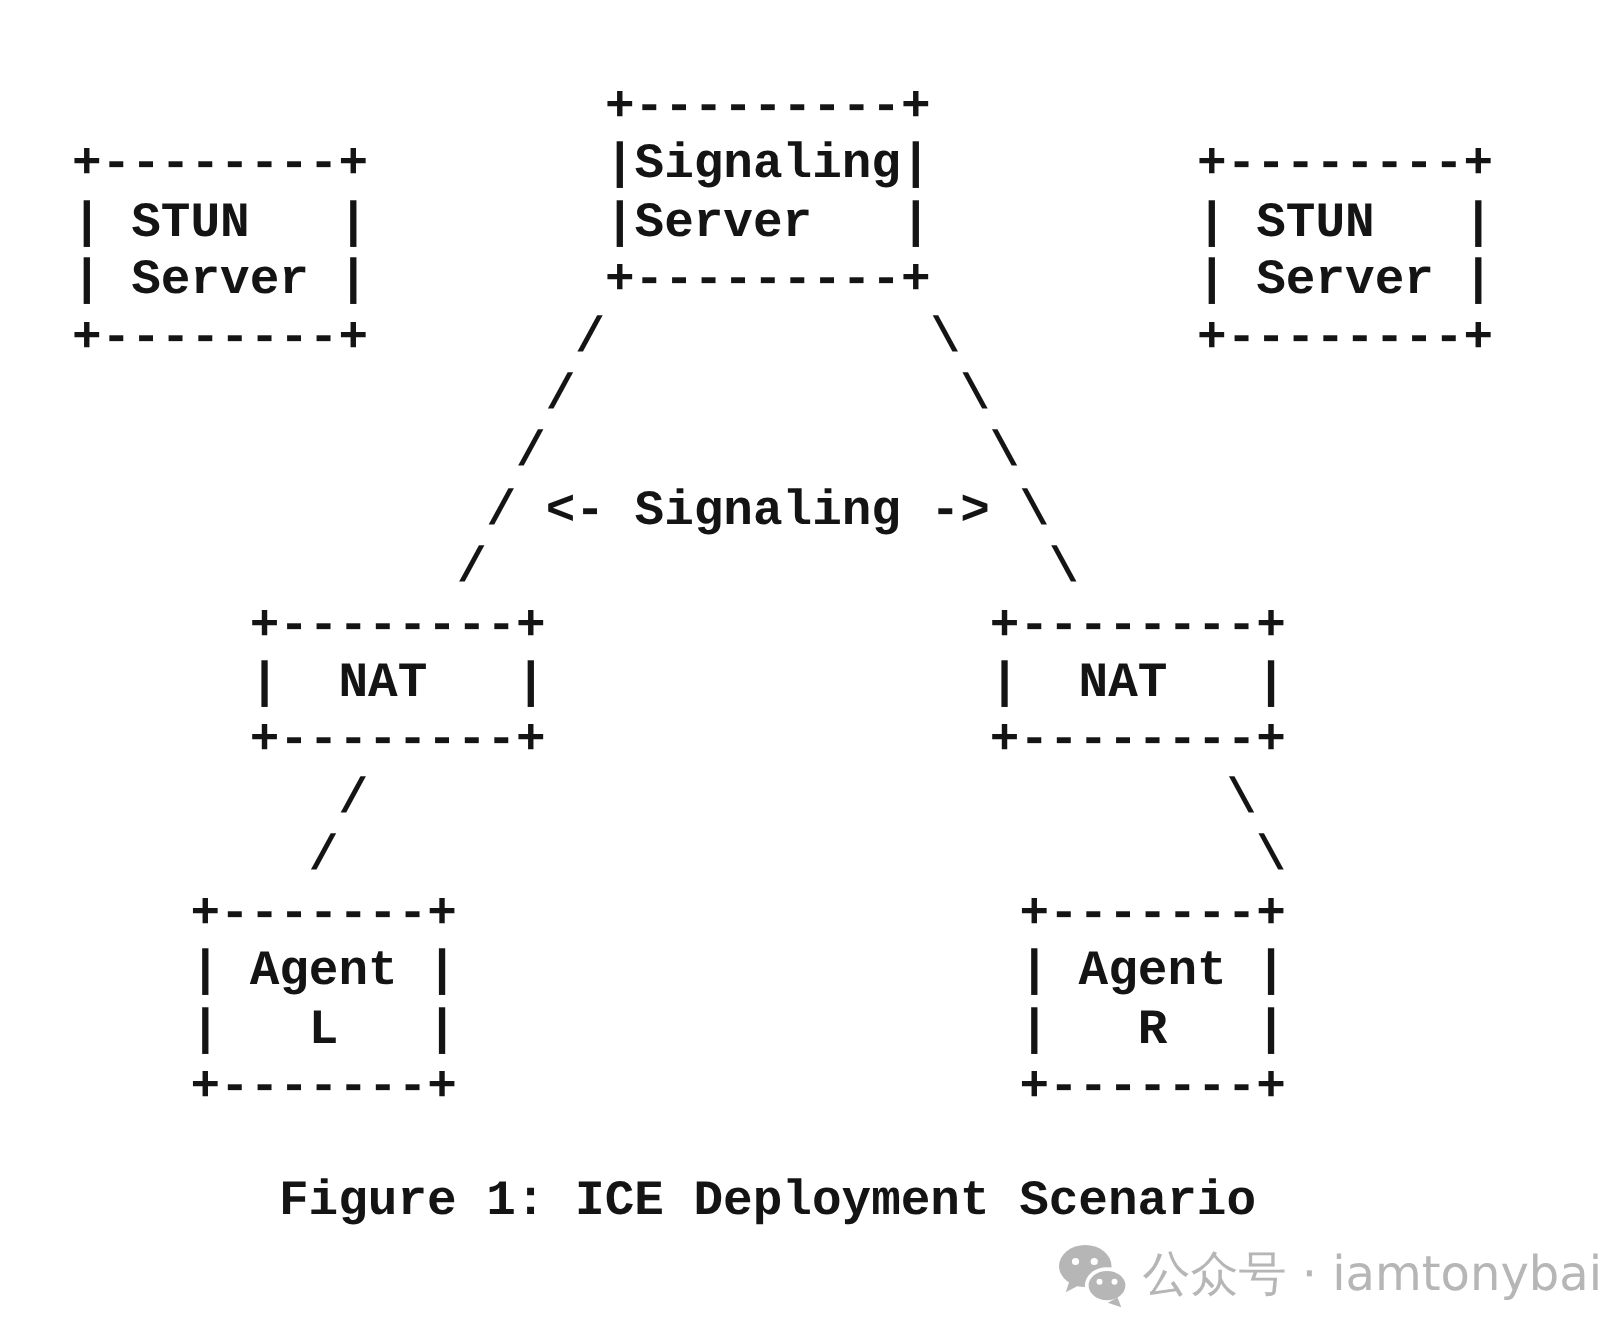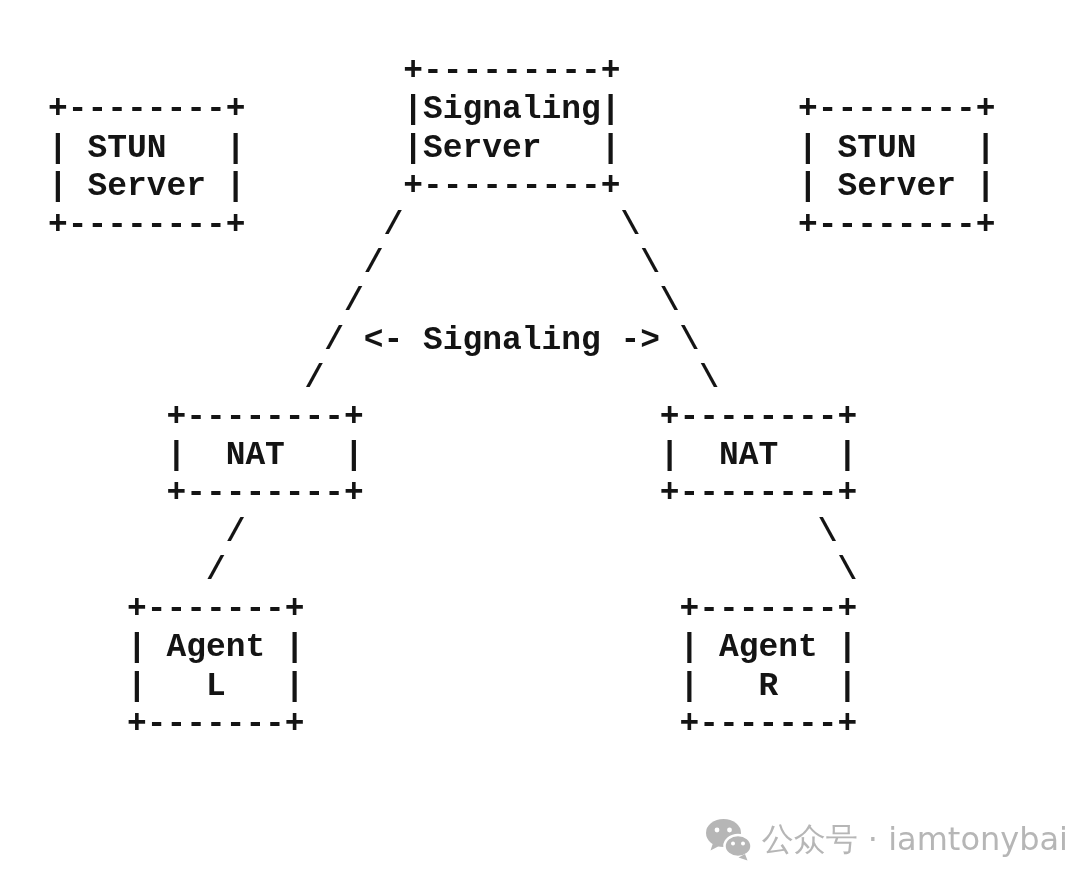--- a/index.html
+++ b/index.html
@@ -33,21 +33,21 @@
     line-height: 38.4px;
     color: #141414;
     white-space: pre;
   }
   .watermark {
     position: absolute;
     right: 12px;
     top: 818px;
     height: 54px;
     display: flex;
-    align-items: flex-start;
+    align-items: flex-end;
     gap: 10px;
   }
   .watermark-text {
     font-family: "DejaVu Sans", "Liberation Sans", sans-serif;
     font-size: 32px;
     color: #b6b6b6;
     white-space: nowrap;
   }
   .wechat-svg { display: block; }
 </style>
@@ -68,20 +68,21 @@
       +--------+               +--------+
       |  NAT   |               |  NAT   |
       +--------+               +--------+
          /                             \
         /                               \
     +-------+                   +-------+
     | Agent |                   | Agent |
     |   L   |                   |   R   |
     +-------+                   +-------+</pre>
 
+  <div class="caption">Figure 1: ICE Deployment Scenario</div>
 
   <div class="watermark">
     <svg class="wechat-svg" width="47" height="43" viewBox="0 0 47 43" aria-hidden="true">
       <ellipse cx="18.5" cy="15" rx="17.5" ry="14" fill="#b6b6b6"></ellipse>
       <path d="M8 25 L5.5 32.5 L15 27.5 Z" fill="#b6b6b6"></path>
       <circle cx="12" cy="12" r="2.4" fill="#ffffff"></circle>
       <circle cx="24.5" cy="12" r="2.4" fill="#ffffff"></circle>
       <ellipse cx="33" cy="28" rx="13.5" ry="11" fill="#b6b6b6" stroke="#ffffff" stroke-width="2.5"></ellipse>
       <path d="M40 36 L42.5 42.5 L33.5 39.5 Z" fill="#b6b6b6"></path>
       <circle cx="28" cy="25.5" r="2" fill="#ffffff"></circle>

